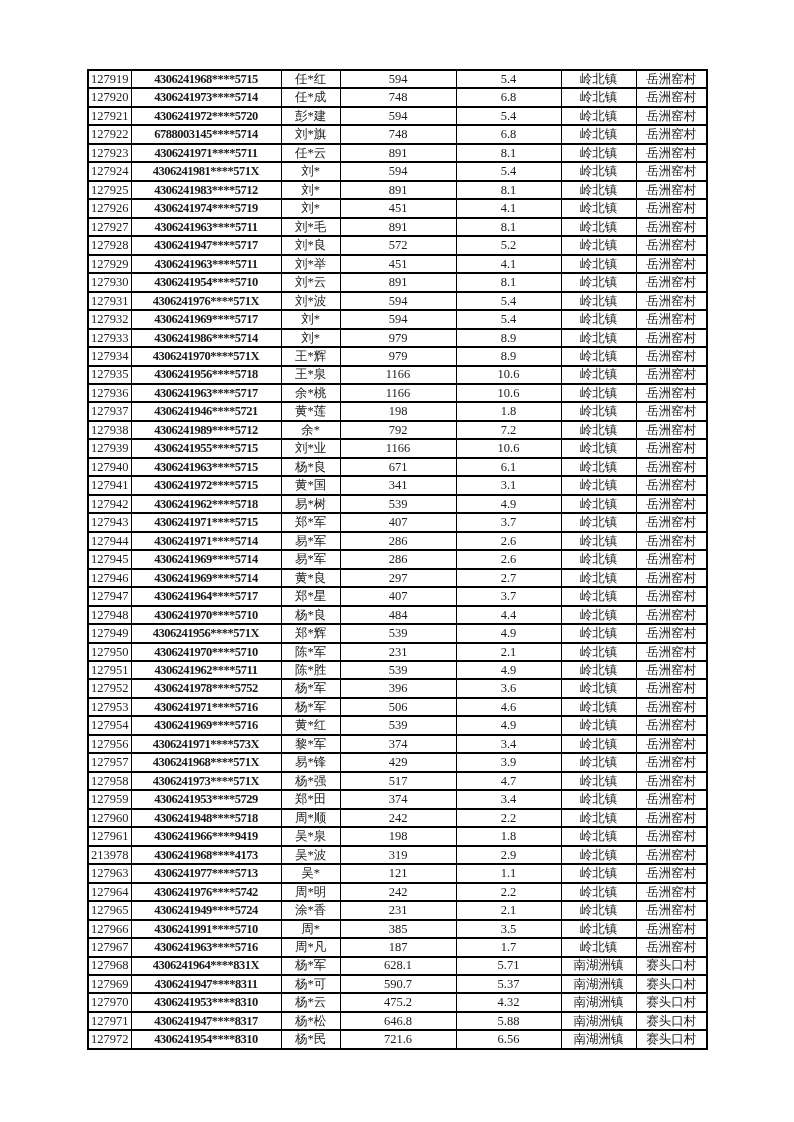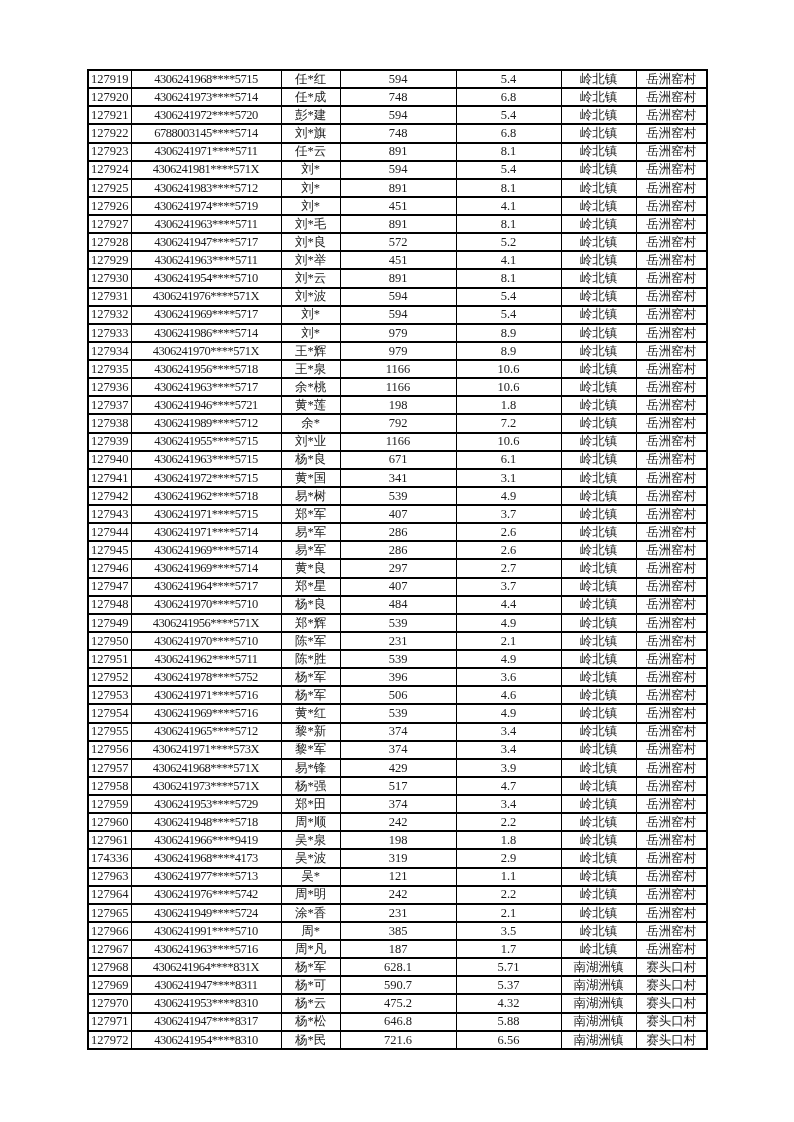--- a/index.html
+++ b/index.html
@@ -33,21 +33,21 @@
     padding: 0;
     text-align: center;
     vertical-align: middle;
     font-size: 12.5px;
     line-height: 1;
     color: #1a1a1a;
     white-space: nowrap;
     overflow: hidden;
     font-family: "Liberation Serif", "DejaVu Serif", serif;
   }
-  td.c-idcard { letter-spacing: -0.5px; }
+  td.c-idcard { letter-spacing: -0.5px; font-weight: bold; }
 </style>
 </head>
 <body>
 
 <div class="page">
   <table class="records">
     <colgroup>
       <col style="width:43px">
       <col style="width:150px">
       <col style="width:59px">
@@ -375,29 +375,20 @@
         <tr>
           <td class="c-serial">127954</td>
           <td class="c-idcard">4306241969****5716</td>
           <td class="c-name">黄*红</td>
           <td class="c-amount">539</td>
           <td class="c-amount2">4.9</td>
           <td class="c-town">岭北镇</td>
           <td class="c-village">岳洲窑村</td>
         </tr>
         <tr>
-          <td class="c-serial">127955</td>
-          <td class="c-idcard">4306241965****5712</td>
-          <td class="c-name">黎*新</td>
-          <td class="c-amount">374</td>
-          <td class="c-amount2">3.4</td>
-          <td class="c-town">岭北镇</td>
-          <td class="c-village">岳洲窑村</td>
-        </tr>
-        <tr>
           <td class="c-serial">127956</td>
           <td class="c-idcard">4306241971****573X</td>
           <td class="c-name">黎*军</td>
           <td class="c-amount">374</td>
           <td class="c-amount2">3.4</td>
           <td class="c-town">岭北镇</td>
           <td class="c-village">岳洲窑村</td>
         </tr>
         <tr>
           <td class="c-serial">127957</td>
@@ -438,21 +429,21 @@
         <tr>
           <td class="c-serial">127961</td>
           <td class="c-idcard">4306241966****9419</td>
           <td class="c-name">吴*泉</td>
           <td class="c-amount">198</td>
           <td class="c-amount2">1.8</td>
           <td class="c-town">岭北镇</td>
           <td class="c-village">岳洲窑村</td>
         </tr>
         <tr>
-          <td class="c-serial">174336</td>
+          <td class="c-serial">213978</td>
           <td class="c-idcard">4306241968****4173</td>
           <td class="c-name">吴*波</td>
           <td class="c-amount">319</td>
           <td class="c-amount2">2.9</td>
           <td class="c-town">岭北镇</td>
           <td class="c-village">岳洲窑村</td>
         </tr>
         <tr>
           <td class="c-serial">127963</td>
           <td class="c-idcard">4306241977****5713</td>

